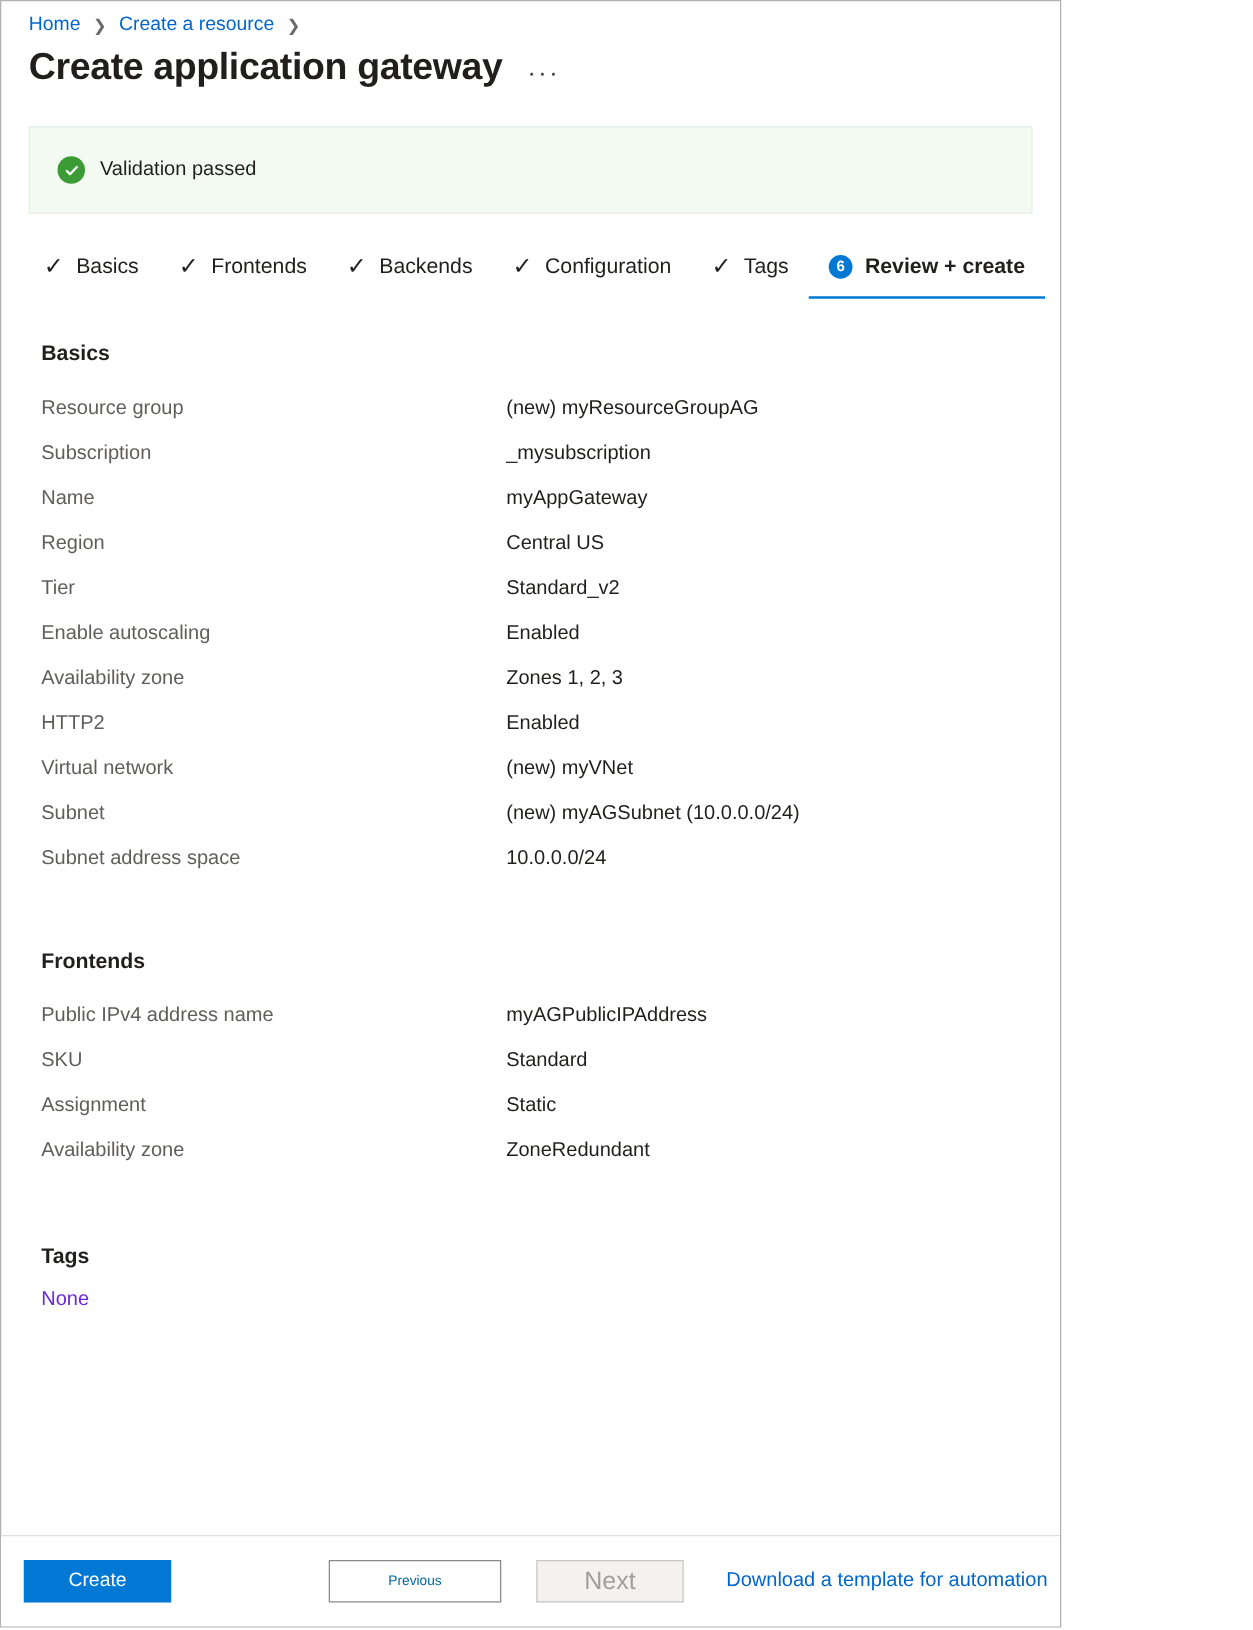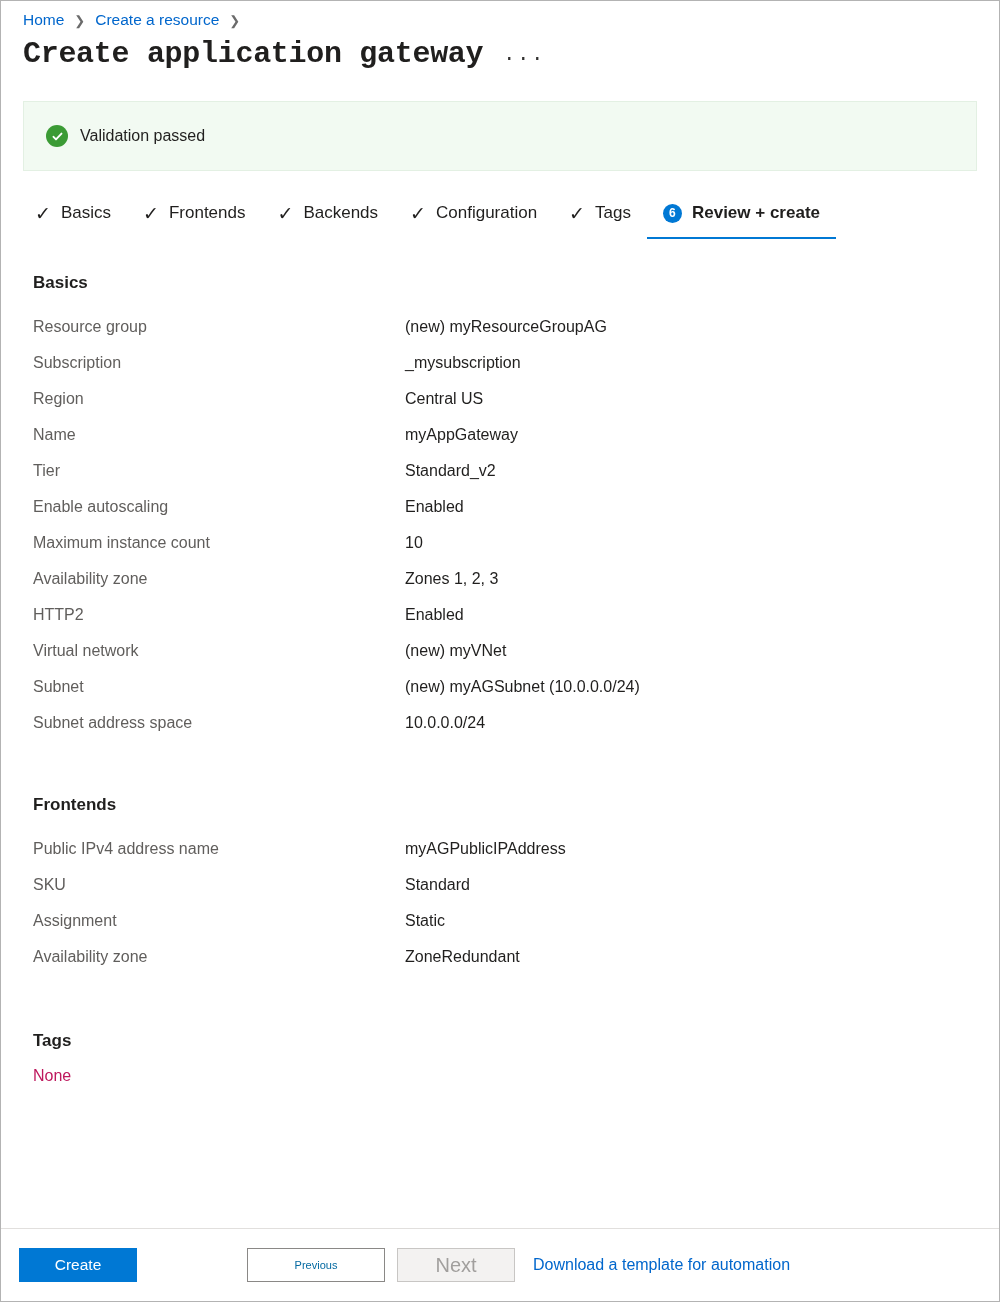--- a/index.html
+++ b/index.html
@@ -9,21 +9,21 @@
   body {
     width: 1002px;
     height: 1304px;
     background: #ffffff;
     font-family: "Liberation Sans", sans-serif;
     color: #201f1e;
     overflow: hidden;
   }
   .page {
     position: relative;
-    width: 1000px;
+    width: 849px;
     height: 1302px;
     border: 1px solid #b3b3b3;
     box-sizing: border-box;
     background: #ffffff;
     display: flex;
     flex-direction: column;
   }
   .content {
     flex: 1 1 auto;
     padding: 0 0 0 0;
@@ -47,21 +47,20 @@
     color: #6b6b6b;
     font-size: 13px;
   }
 
   
   .title-row {
     display: flex;
     align-items: center;
     gap: 20px;
     padding: 8px 0 0 22px;
-    font-family: Liberation Mono, monospace;
   }
   .page-title {
     font-size: 30px;
     font-weight: 600;
     letter-spacing: -0.3px;
     color: #201f1e;
   }
   .ellipsis-btn {
     color: #323130;
     font-size: 20px;
@@ -164,33 +163,33 @@
   .kv-key {
     width: 372px;
     color: #605e5c;
     flex: none;
   }
   .kv-val {
     color: #201f1e;
   }
   .plain-text {
     font-size: 16px;
-    color: #be185d;
+    color: #6d28d9;
     margin-top: 10px;
   }
 
   
   .footer {
     flex: none;
     height: 72px;
     border-top: 1px solid #e1dfdd;
     display: flex;
     align-items: center;
     padding-left: 18px;
-    gap: 0;
+    gap: 16px;
     background: #fff;
   }
   .btn-create {
     background: #0078d4;
     color: #ffffff;
     border: none;
     width: 118px;
     height: 34px;
     font-size: 15.5px;
     font-family: inherit;
@@ -286,38 +285,34 @@
 
       <div class="kv-row">
         <div class="kv-key">Resource group</div>
         <div class="kv-val">(new) myResourceGroupAG</div>
       </div>
       <div class="kv-row">
         <div class="kv-key">Subscription</div>
         <div class="kv-val">_mysubscription</div>
       </div>
       <div class="kv-row">
+        <div class="kv-key">Name</div>
+        <div class="kv-val">myAppGateway</div>
+      </div>
+      <div class="kv-row">
         <div class="kv-key">Region</div>
         <div class="kv-val">Central US</div>
       </div>
       <div class="kv-row">
-        <div class="kv-key">Name</div>
-        <div class="kv-val">myAppGateway</div>
-      </div>
-      <div class="kv-row">
         <div class="kv-key">Tier</div>
         <div class="kv-val">Standard_v2</div>
       </div>
       <div class="kv-row">
         <div class="kv-key">Enable autoscaling</div>
         <div class="kv-val">Enabled</div>
-      </div>
-      <div class="kv-row">
-        <div class="kv-key">Maximum instance count</div>
-        <div class="kv-val">10</div>
       </div>
       <div class="kv-row">
         <div class="kv-key">Availability zone</div>
         <div class="kv-val">Zones 1, 2, 3</div>
       </div>
       <div class="kv-row">
         <div class="kv-key">HTTP2</div>
         <div class="kv-val">Enabled</div>
       </div>
       <div class="kv-row">

